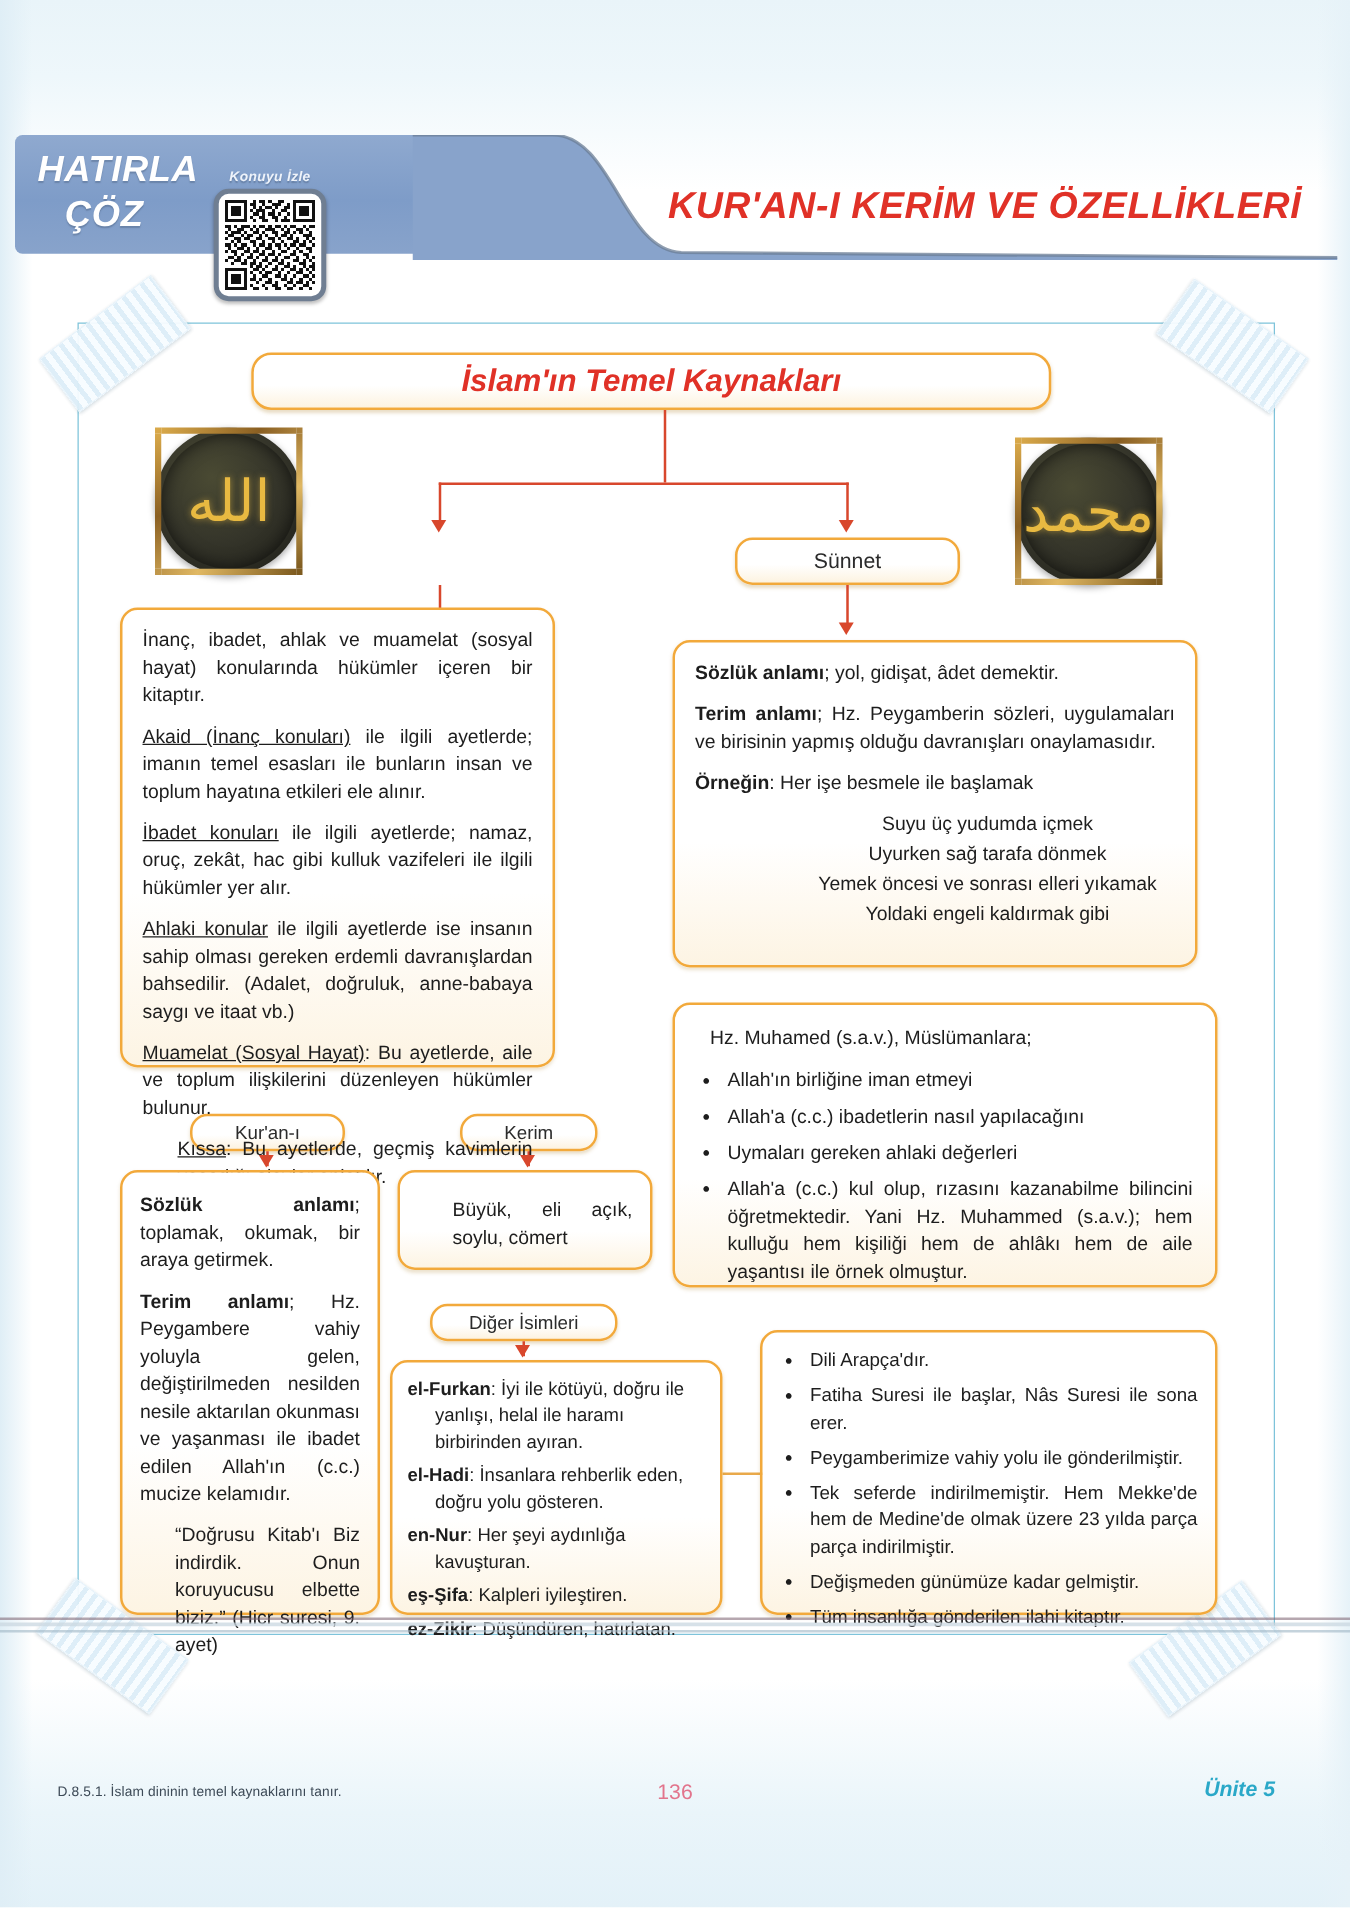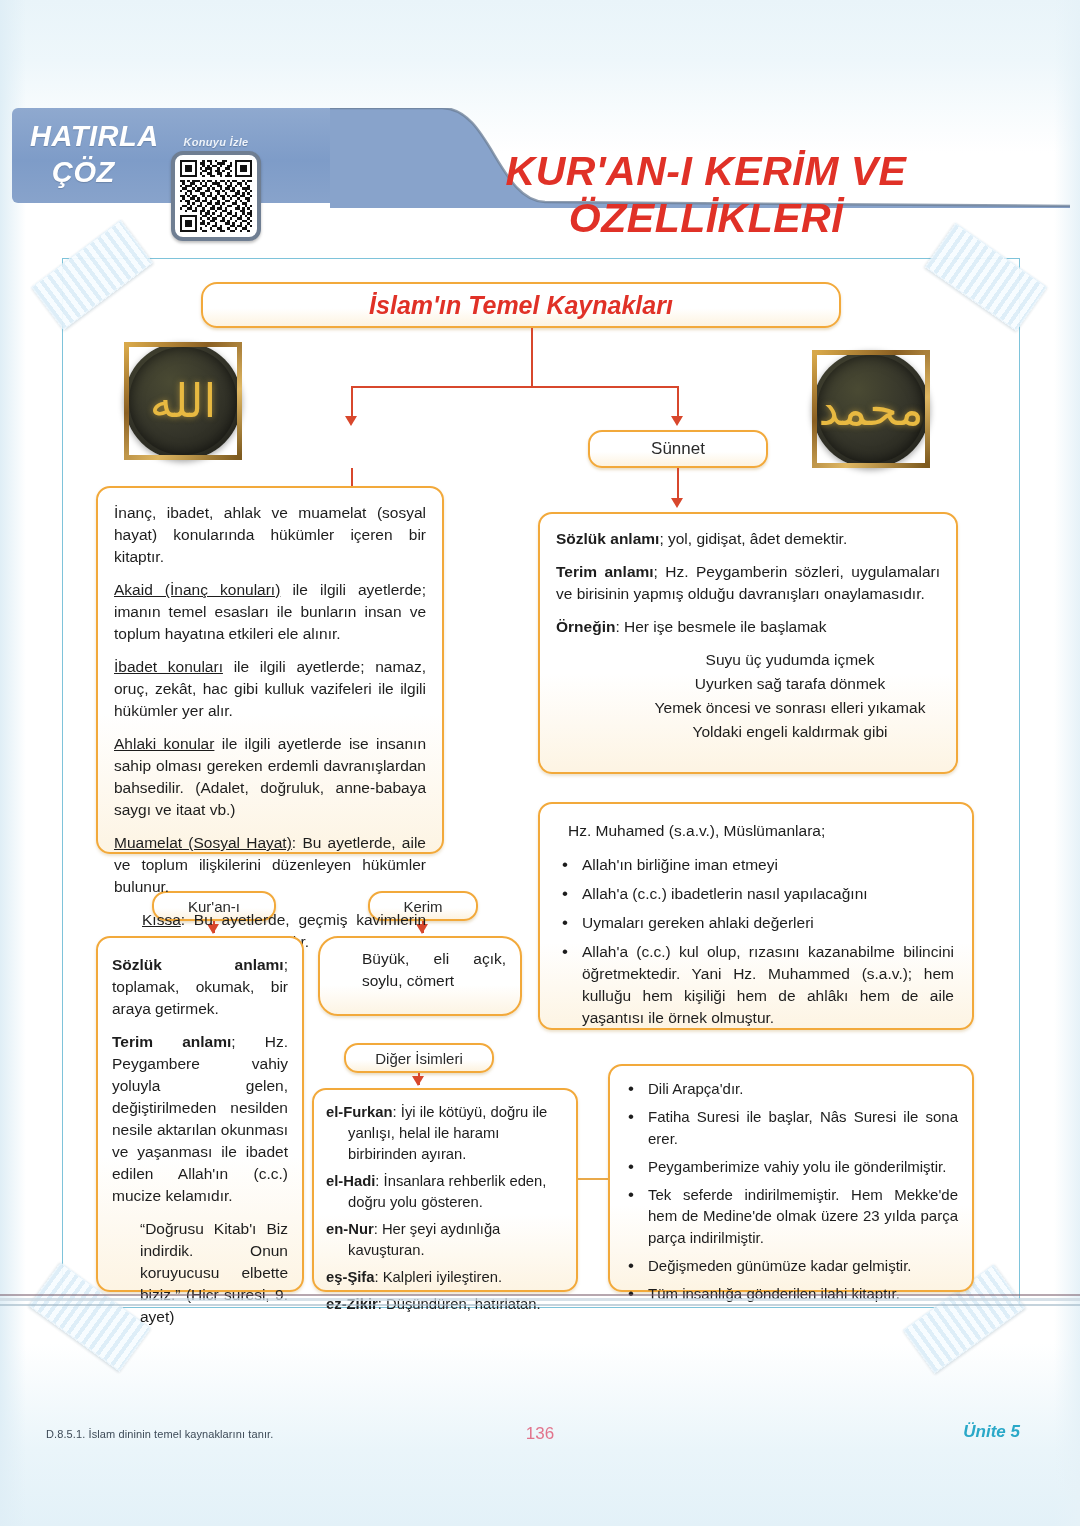--- a/index.html
+++ b/index.html
@@ -78,25 +78,25 @@
     border-radius: 12px;
     background: #ffffff;
     border: 4px solid #6f7e92;
     padding: 5px;
     box-shadow: 0 2px 3px rgba(0,0,0,0.25);
   }
   .qr-box svg { display: block; width: 100%; height: 100%; }
 
   .page-title {
     position: absolute;
-    left: 386px; top: 148px;
+    left: 401px; top: 148px;
     width: 640px;
-    text-align: center;
+    text-align: right;
     color: #e03127;
-    font-size: 41px;
+    font-size: 30px;
     font-weight: bold;
     font-style: italic;
     letter-spacing: 0.5px;
   }
 
   
   .panel {
     position: absolute;
     left: 62px; top: 258px;
     width: 958px; height: 1050px;
@@ -180,21 +180,21 @@
   }
   .box p { margin-bottom: 11px; text-align: justify; }
   .box p:last-child { margin-bottom: 0; margin-left: 28px; }
   .u { text-decoration: underline; }
   .b { font-weight: bold; }
 
   .box.left-main  { left: 96px;  top: 486px; width: 348px; height: 368px; }
   .box.right-top  { left: 538px; top: 512px; width: 420px; height: 262px; }
   .box.right-mid  { left: 538px; top: 802px; width: 436px; height: 228px; padding: 16px 18px; }
   .box.kurani     { left: 96px;  top: 936px; width: 208px; height: 356px; padding: 16px 14px; }
-  .box.kerim      { left: 318px; top: 936px; width: 204px; height: 80px; padding: 10px 14px; border-radius: 20px; }
+  .box.kerim      { left: 318px; top: 936px; width: 204px; height: 80px; padding: 20px 14px; }
   .box.diger      { left: 312px; top: 1088px; width: 266px; height: 204px; padding: 12px 12px; font-size: 14.8px; }
   .box.right-bot  { left: 608px; top: 1064px; width: 366px; height: 228px; padding: 12px 14px 10px 14px; font-size: 15px; }
 
   .ex-lines { margin-top: 2px; }
   .ex-lines .ln { padding-left: 84px; margin-bottom: 2px; text-align: center; }
 
   ul.blist { list-style: none; }
   ul.blist li {
     position: relative;
     padding-left: 24px;

